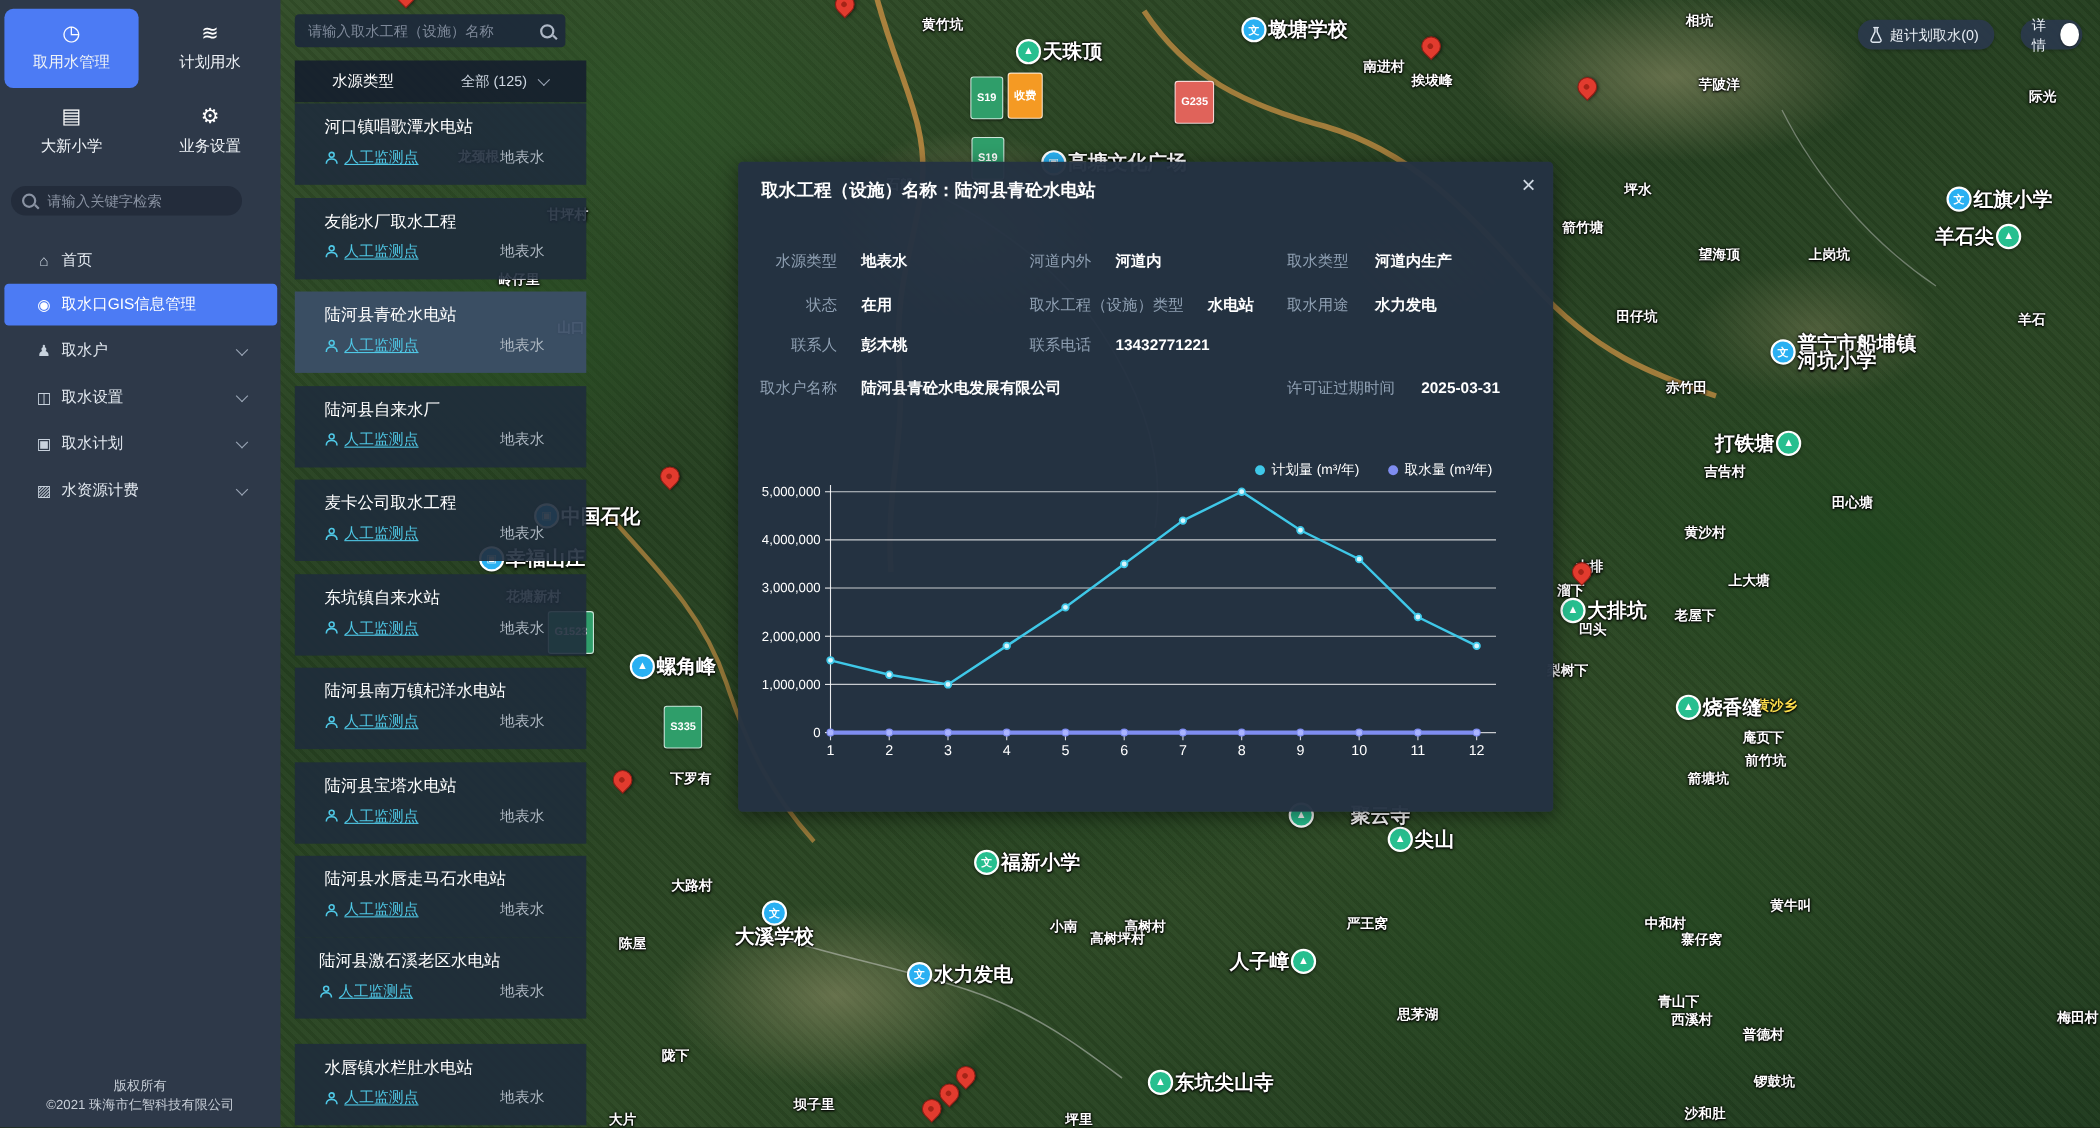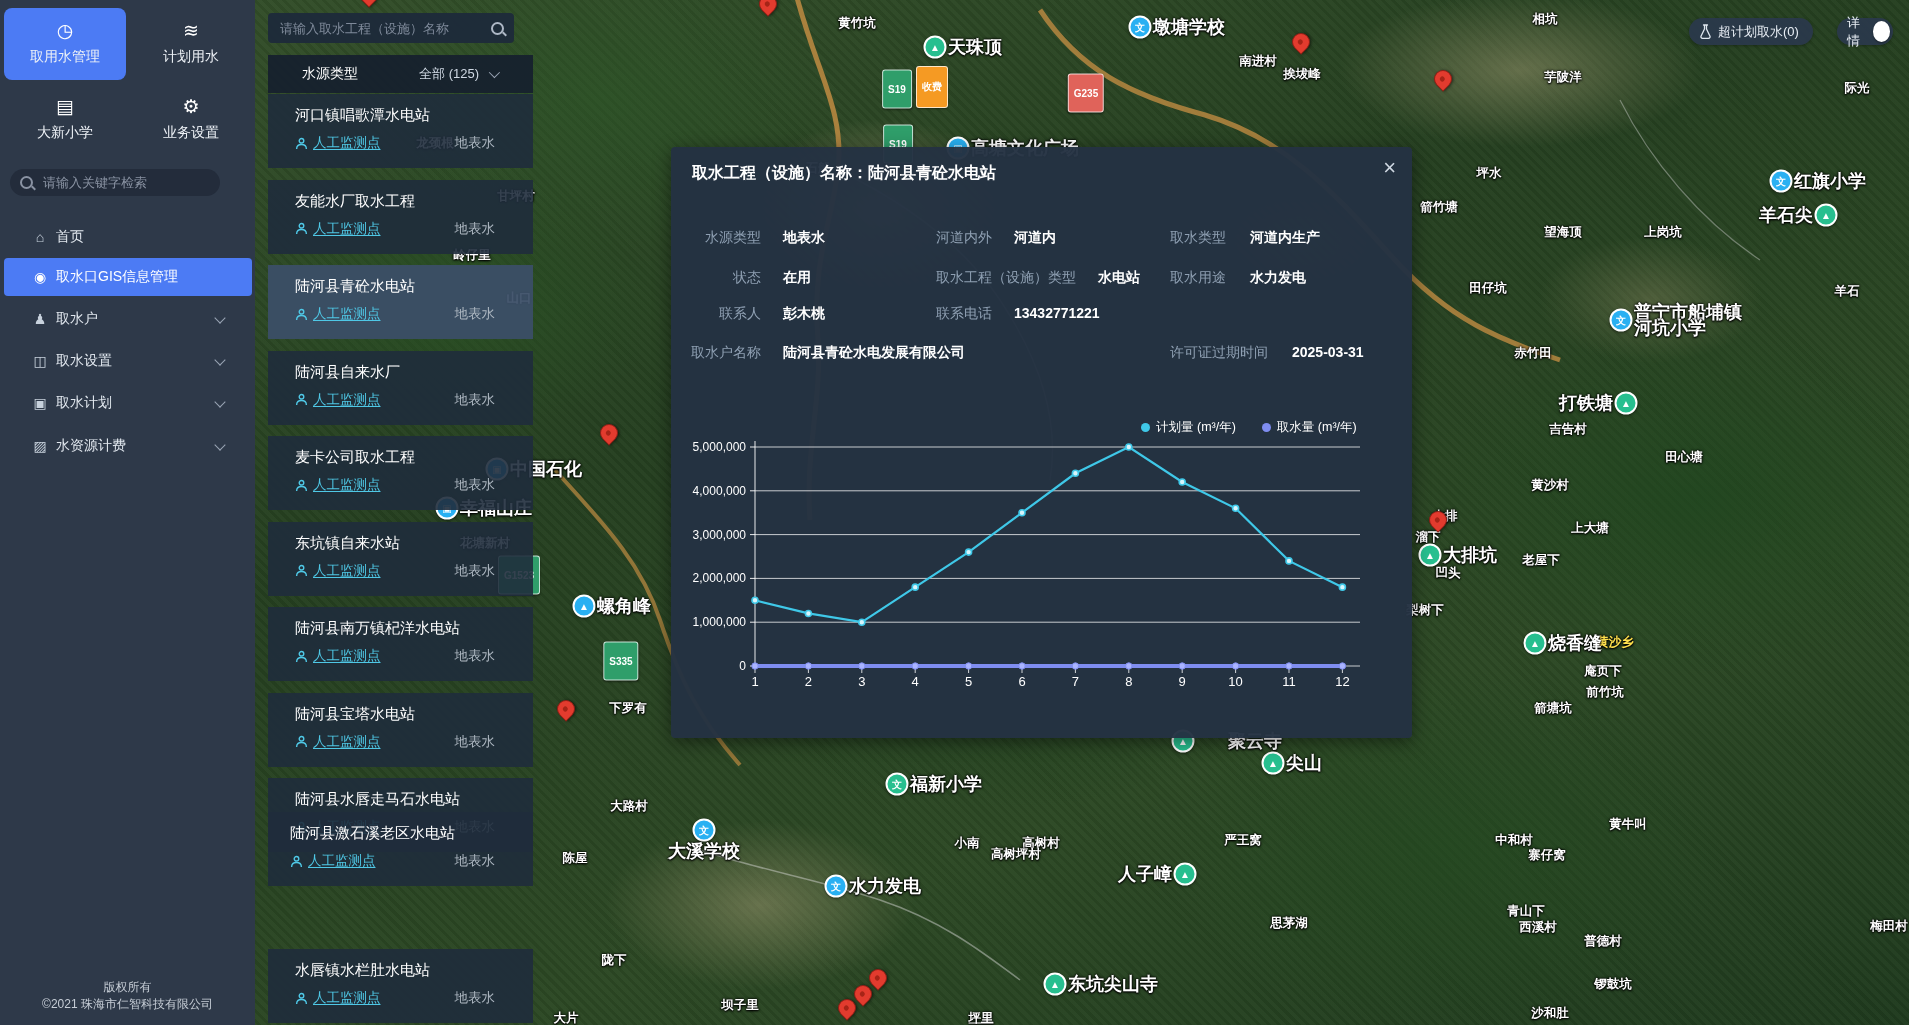--- a/index.html
+++ b/index.html
@@ -145,21 +145,21 @@
         <div class="maplabel" style="left: 1603px; top: 671px;">庵页下</div>
         <div class="maplabel" style="left: 1605px; top: 692px;">前竹坑</div>
         <div class="maplabel" style="left: 1553px; top: 708px;">箭塘坑</div>
         <div class="maplabel" style="left: 485px; top: 543px;">花塘新村</div>
         <div class="maplabel" style="left: 628px; top: 708px;">下罗有</div>
         <div class="maplabel" style="left: 629px; top: 806px;">大路村</div>
         <div class="maplabel" style="left: 575px; top: 858px;">陈屋</div>
         <div class="maplabel" style="left: 614px; top: 960px;">陇下</div>
         <div class="maplabel" style="left: 740px; top: 1005px;">坝子里</div>
         <div class="maplabel" style="left: 566px; top: 1018px;">大片</div>
-        <div class="maplabel" style="left: 981px; top: 1018px; text-decoration: underline;">坪里</div>
+        <div class="maplabel" style="left: 981px; top: 1018px;">坪里</div>
         <div class="maplabel" style="left: 967px; top: 843px; text-align: right;">小南</div>
         <div class="maplabel" style="left: 1041px; top: 843px;">高树村</div>
         <div class="maplabel" style="left: 1016px; top: 854px;">高树坪村</div>
         <div class="maplabel" style="left: 1243px; top: 840px;">严王窝</div>
         <div class="maplabel" style="left: 1514px; top: 840px;">中和村</div>
         <div class="maplabel" style="left: 1289px; top: 923px;">思茅湖</div>
         <div class="maplabel" style="left: 1526px; top: 911px;">青山下</div>
         <div class="maplabel" style="left: 1538px; top: 927px;">西溪村</div>
         <div class="maplabel" style="left: 1889px; top: 926px;">梅田村</div>
         <div class="maplabel" style="left: 1603px; top: 941px;">普德村</div>
@@ -357,21 +357,21 @@
           <span class="mon">
             <svg width="13" height="13" viewBox="0 0 12 12">
               <circle cx="6" cy="3.5" r="2.1" fill="none" stroke="#4fc8e6" stroke-width="1.3"></circle>
               <path d="M1.5 11 C1.5 8.2 3.5 6.9 6 6.9 C8.5 6.9 10.5 8.2 10.5 11" fill="none" stroke="#4fc8e6" stroke-width="1.3"></path>
             </svg>
             <u>人工监测点</u>
           </span>
           <span class="wt">地表水</span>
         </div>
       </div>
-      <div class="item" style="top: 812px; padding-left: 22px;">
+      <div class="item" style="top: 852px; padding-left: 22px;">
         <div class="it-title">陆河县激石溪老区水电站</div>
         <div class="it-meta">
           <span class="mon">
             <svg width="13" height="13" viewBox="0 0 12 12">
               <circle cx="6" cy="3.5" r="2.1" fill="none" stroke="#4fc8e6" stroke-width="1.3"></circle>
               <path d="M1.5 11 C1.5 8.2 3.5 6.9 6 6.9 C8.5 6.9 10.5 8.2 10.5 11" fill="none" stroke="#4fc8e6" stroke-width="1.3"></path>
             </svg>
             <u>人工监测点</u>
           </span>
           <span class="wt">地表水</span>

